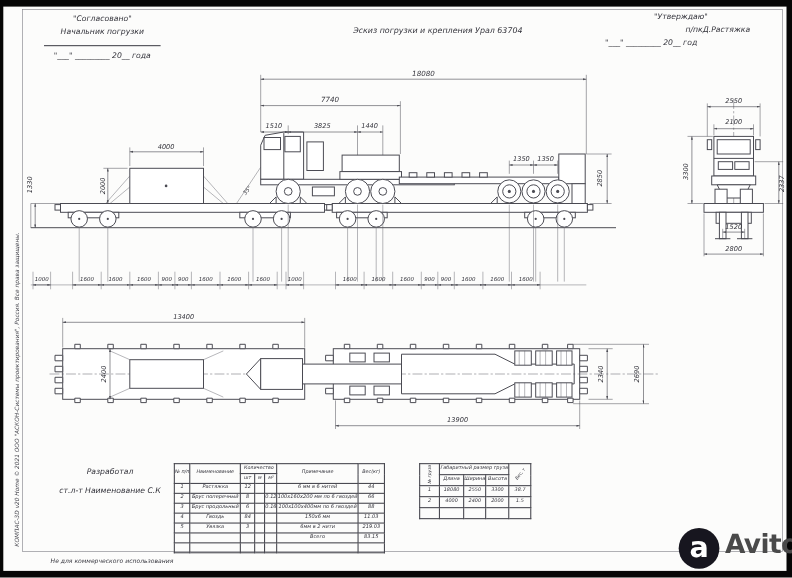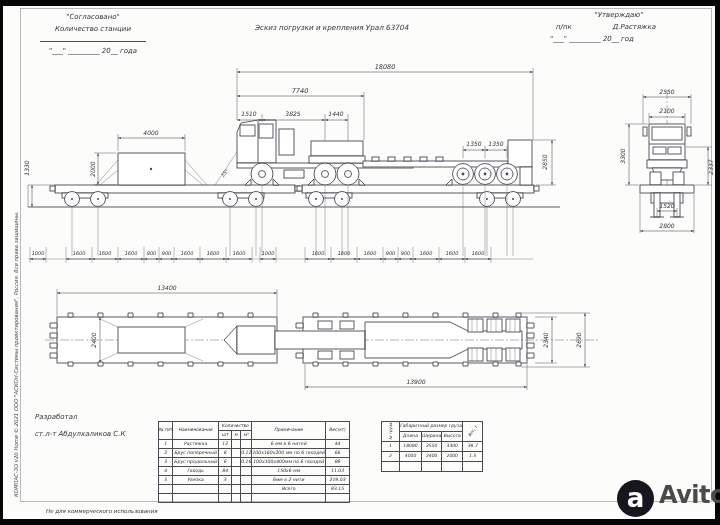--- a/index.html
+++ b/index.html
@@ -3,27 +3,27 @@
 <meta charset="utf-8">
 <style>
   html,body{margin:0;padding:0;}
   body{width:720px;height:525px;position:relative;background:#060606;overflow:hidden;
        font-family:"DejaVu Sans",sans-serif;}
   .sheet{position:absolute;left:3px;top:6px;width:712px;height:513px;background:#fcfcfb;}
   svg.drawing{position:absolute;left:0;top:0;width:720px;height:525px;}
   .ov{position:absolute;color:#33333b;font-style:italic;}
   
   .hdr-left{left:28px;top:11px;width:130px;text-align:center;font-size:7px;line-height:12px;}
-  .hdr-title{left:255px;top:23px;width:220px;text-align:left;font-size:7.2px;}
+  .hdr-title{left:255px;top:23px;width:220px;text-align:right;font-size:7.2px;}
   .hdr-right{left:550px;top:9px;width:138px;font-size:7px;line-height:12px;}
   .hdr-right .c{text-align:center;}
   .sigline{width:106px;height:1px;border-bottom:0.8px solid #4a4a52;margin:5px auto 3px auto;}
-  .rankrow{display:flex;justify-content:flex-start;padding:0 6px;gap:41px;}
-  
-  .dev{left:35px;top:409px;width:130px;text-align:left;font-size:7px;line-height:17px;}
+  .rankrow{display:flex;justify-content:flex-end;padding:0 6px;}
+  
+  .dev{left:35px;top:421px;width:130px;text-align:center;font-size:7px;line-height:17px;}
   
   table.t{border-collapse:collapse;table-layout:fixed;font-style:italic;color:#33333b;}
   table.t td{border:0.6px solid #4a4a52;padding:0;text-align:center;vertical-align:middle;
              overflow:hidden;white-space:nowrap;line-height:1;}
   .spec{left:158px;top:421px;}
   .spec td{font-size:4.6px;height:8px;}
   .spec .hd td{font-size:4.4px;}
   .cargo{left:381px;top:421px;}
   .cargo td{font-size:4.5px;height:9px;}
   .rot span{display:inline-block;transform:rotate(-90deg);font-size:4px;white-space:nowrap;}
@@ -325,39 +325,39 @@
       <text class="dt sm" transform="rotate(-90 548 340)" x="548" y="340">2340</text>
       <path class="ext" d="M521,313 H590 M521,367 H590"></path>
       <line class="dim" x1="585" y1="313" x2="585" y2="367"></line>
       <text class="dt sm" transform="rotate(-90 581 340)" x="581" y="340">2690</text>
     </g>
   </g>
 </svg>
 
 <div class="ov hdr-left">
   <div>"Согласовано"</div>
-  <div>Количество станции</div>
+  <div>Начальник погрузки</div>
   <div class="sigline"></div>
   <div>"___" _________ 20__ года</div>
 </div>
 
 <div class="ov hdr-title">Эскиз погрузки и крепления Урал 63704</div>
 
 <div class="ov hdr-right">
   <div class="c">"Утверждаю"</div>
   <div class="rankrow">
     <span>п/пк</span>
     <span>Д.Растяжка</span>
   </div>
   <div>"___" _________ 20__ год</div>
 </div>
 
 <div class="ov dev">
   <div>Разработал</div>
-  <div>ст.л-т Абдулхаликов С.К</div>
+  <div>ст.л-т Наименование С.К</div>
 </div>
 
 <table class="t spec ov">
   <colgroup>
       <col style="width:13px">
       <col style="width:46px">
       <col style="width:13px">
       <col style="width:9px">
       <col style="width:11px">
       <col style="width:70px">

